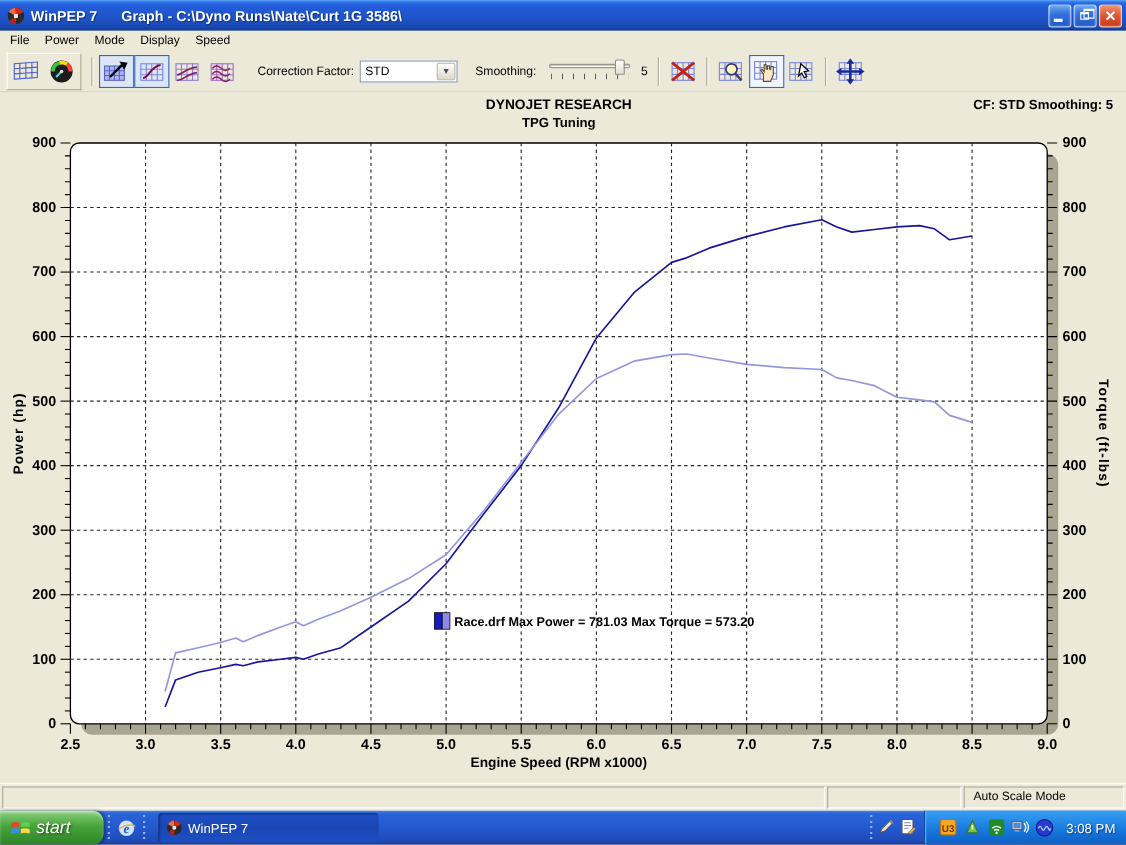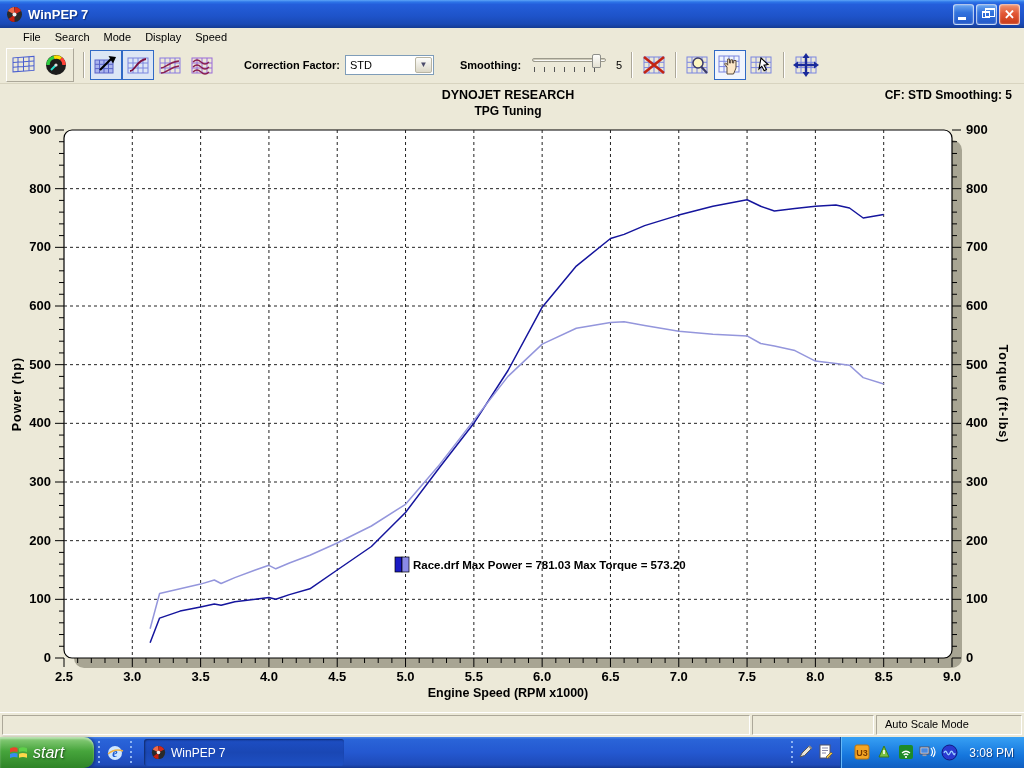--- a/index.html
+++ b/index.html
@@ -21,31 +21,31 @@
     color:#fff; font-weight:bold; position:relative; flex:0 0 auto;
     box-shadow:inset 0 0 2px rgba(255,255,255,.5);
   }
   .winbtn.close { background:linear-gradient(180deg,#f0926f 0%,#e25735 45%,#c93a16 100%); }
   .winbtn .glyph-min { position:absolute; left:4px; bottom:4px; width:8px; height:3px; background:#fff; }
   .winbtn .glyph-restore { position:absolute; left:5px; top:6px; width:8px; height:7px; border:1px solid #fff; border-top:2px solid #fff; background:transparent; }
   .winbtn .glyph-restore::before { content:""; position:absolute; left:2px; top:-5px; width:8px; height:6px; border:1px solid #fff; border-top:2px solid #fff; }
   .winbtn .glyph-x { position:absolute; left:0; top:2px; width:100%; text-align:center; font-size:13px; line-height:15px; font-family:"Liberation Sans",sans-serif; }
 
   
-  .menubar { height:18px; background:#ece9d8; display:flex; align-items:center; padding-left:16px; border-bottom:1px solid #ece9d8; }
+  .menubar { height:18px; background:#ece9d8; display:flex; align-items:center; padding-left:2px; border-bottom:1px solid #ece9d8; }
   .menu-item { font-size:11px; color:#000; padding:2px 7px; cursor:default; }
 
   
   .toolbar { height:38px; background:#ece9d8; display:flex; align-items:center; padding-left:6px; border-bottom:1px solid #d8d4c0; }
   .tb-raised { border:1px solid; border-color:#fff #aca899 #aca899 #fff; padding:1px; margin-right:4px; display:flex; }
   .tb-sep { width:2px; height:26px; margin:0 5px; border-left:1px solid #aca899; border-right:1px solid #fff; }
   .tb-btn { width:32px; height:30px; display:flex; align-items:center; justify-content:center; background:transparent; border:1px solid transparent; }
   .tb-btn.toggled { border:1px solid #316ac5; background:#dce6f5; }
   .tb-btn.pressed { border:1px solid #316ac5; background:#f1f5fd; }
-  .tb-label { font-size:11px; color:#000; margin:0 5px 0 26px; white-space:nowrap;font-weight:bold; }
+  .tb-label { font-size:11px; color:#000; margin:0 5px 0 16px; white-space:nowrap; }
   .combobox { width:89px; height:20px; background:#fff; border:1px solid #7f9db9; display:flex; align-items:center; position:relative; }
   .combobox .val { font-size:11px; padding-left:4px; flex:1; }
   .combobox .drop { width:17px; height:16px; margin-right:1px; background:linear-gradient(180deg,#fdfdfb,#dcd8c8); border:1px solid #b8b4a2; border-radius:2px; font-size:8px; text-align:center; line-height:14px; color:#4a4a6a; }
   .slider { width:78px; height:24px; position:relative; margin:0 4px; }
   .slider .track { position:absolute; left:2px; right:2px; top:5px; height:4px; background:#fff; border:1px solid #9c9a8c; border-radius:2px; box-shadow:inset 1px 1px 1px #c8c5b2; }
   .slider .ticks { position:absolute; left:4px; right:4px; top:14px; height:5px;
     background:repeating-linear-gradient(90deg,#555 0 1px,transparent 1px 10px); }
   .slider .thumb { position:absolute; top:1px; left:62px; width:9px; height:14px; background:linear-gradient(180deg,#fdfdfb,#e4e1d2); border:1px solid #8e8f8a; border-radius:2px 2px 1px 1px; }
   .smooth-val { font-size:11px; margin:0 4px; }
   .icon-svg { display:block; }
@@ -88,35 +88,36 @@
 
 <div class="titlebar">
   <svg class="app-icon" viewBox="0 0 17 17">
     <circle cx="8.5" cy="8.5" r="7.5" fill="#2a2a2a"></circle>
     <path d="M8.5 8.5 L8.5 1 A7.5 7.5 0 0 1 15 5 Z" fill="#d42a1a"></path>
     <path d="M8.5 8.5 L2 5 A7.5 7.5 0 0 1 8 1 Z" fill="#f06a4a"></path>
     <path d="M8.5 8.5 L8.5 16 A7.5 7.5 0 0 1 2.5 13 Z" fill="#c42010"></path>
     <circle cx="8.5" cy="8.5" r="2" fill="#eee"></circle>
   </svg>
   <span class="ttl">WinPEP 7</span>
+  <span class="ttl doc">Graph - C:\Dyno Runs\Nate\Curt 1G 3586\</span>
   <span class="spacer"></span>
   <div class="winbtn">
       <span class="glyph-min"></span>
     </div>
   <div class="winbtn">
       <span class="glyph-restore"></span>
     </div>
   <div class="winbtn close">
       <span class="glyph-x">✕</span>
     </div>
 </div>
 
 <div class="menubar">
   <span class="menu-item">File</span>
-  <span class="menu-item">Search</span>
+  <span class="menu-item">Power</span>
   <span class="menu-item">Mode</span>
   <span class="menu-item">Display</span>
   <span class="menu-item">Speed</span>
 </div>
 
 <div class="toolbar">
 
   <div class="tb-raised">
     <div class="tb-btn">
       <svg class="icon-svg" width="26" height="22" viewBox="0 0 26 22">

